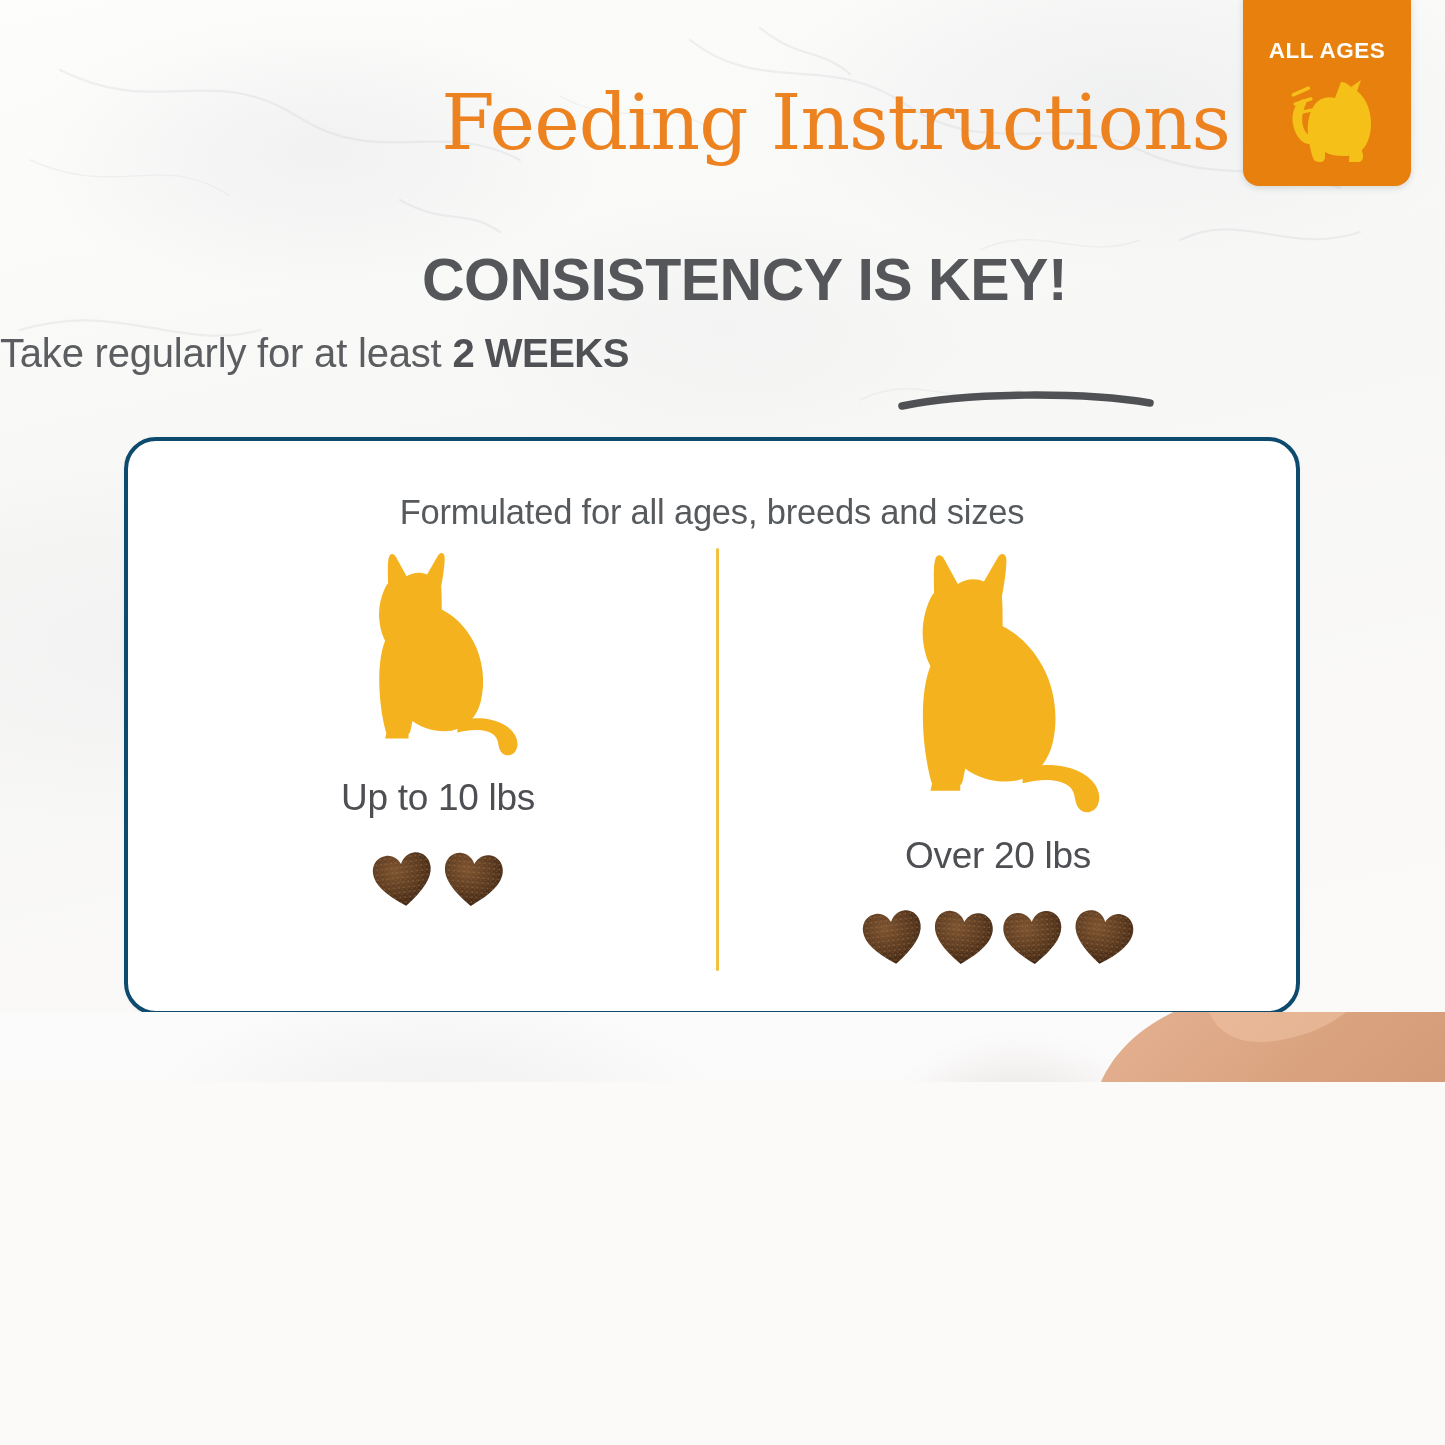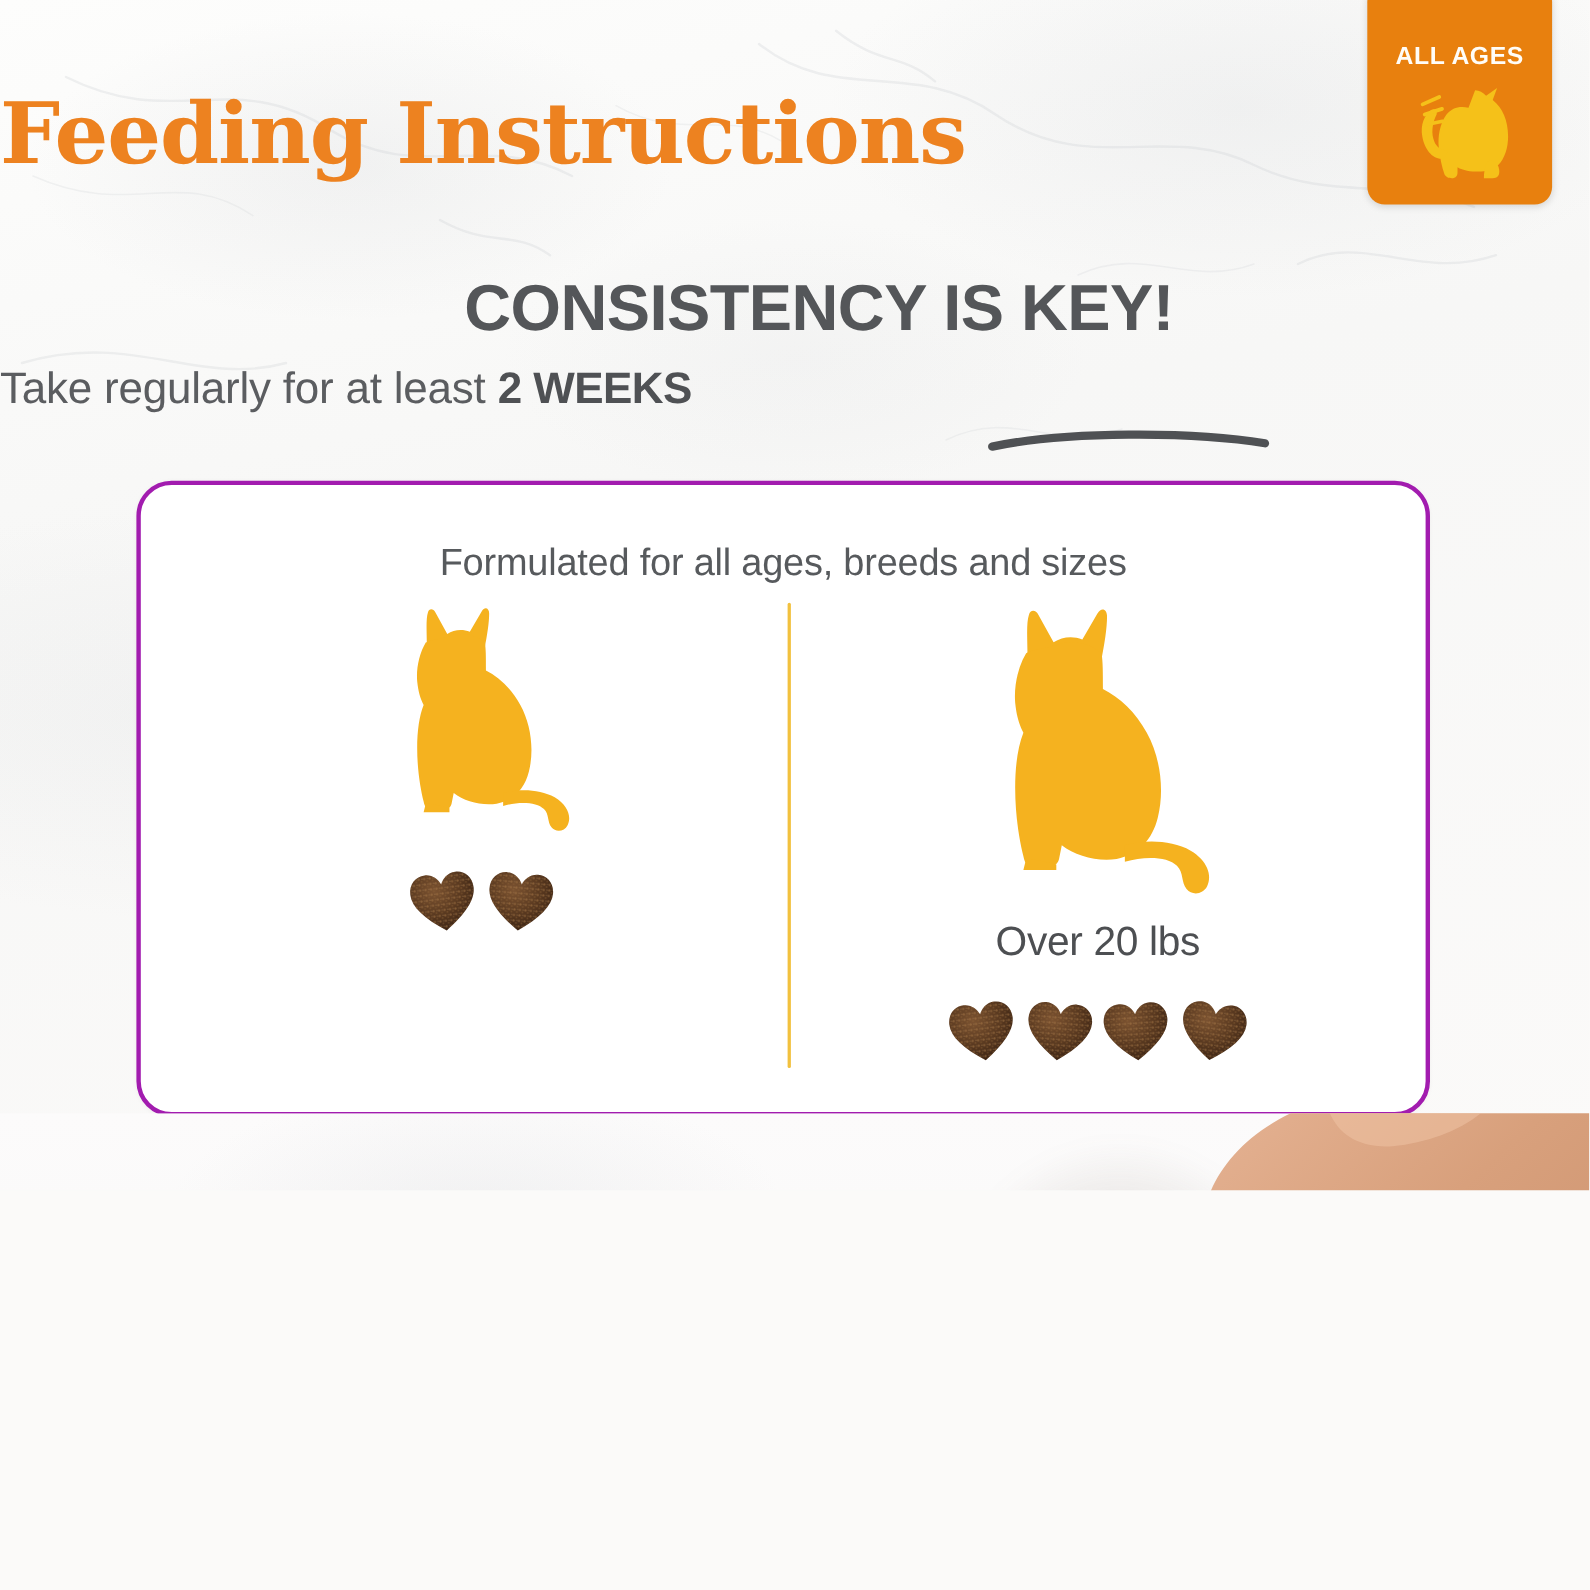--- a/index.html
+++ b/index.html
@@ -50,23 +50,23 @@
     font-family:"Liberation Sans", sans-serif;
   }
   .badge-cat {
     position:absolute; top:86px; left:30px;
     width:110px; height:92px;
   }
 
   
   .main-title {
     position:absolute; top:84px; left:0; width:1230px;
-    text-align:left;
+    text-align:right;
     font-family:"DejaVu Serif", serif;
-    font-weight:bold;
+    font-weight:normal;
     font-size:77px;
     line-height:1.0;
     color:#ed8220;
     letter-spacing:-1px;
   }
   .sub-title {
     position:absolute; top:246px; left:0; width:1445px;
     text-align:center;
     font-size:59px; font-weight:bold;
     color:#545659;
@@ -90,21 +90,21 @@
     position:absolute; top:386px; left:898px;
     width:256px; height:26px;
   }
 
   
   .card {
     position:absolute;
     left:124px; top:437px;
     width:1176px; height:578px;
     background:#ffffff;
-    border:4px solid #a21caf;
+    border:4px solid #0c4a6e;
     border-radius:32px;
     box-shadow:0 1px 4px rgba(0,0,0,.04);
   }
   .card-caption {
     position:absolute; top:52px; left:0; width:100%;
     text-align:center;
     font-size:34.5px;
     color:#575a5d;
     letter-spacing:-.2px;
   }
@@ -324,20 +324,21 @@
                      C96 50 96 42 95 36 C86 28 72 26 62 30 C53 33 45 33 40 36 Z"></path>
 
             <path d="M112 176 C126 172 146 172 160 180 C172 187 176 198 172 206
                      C169 212 161 213 157 208 C153 203 155 196 150 191
                      C143 184 126 184 112 188 Z"></path>
 
             <path d="M40 186 C46 186 54 188 62 190 L62 194 L38 194 Z"></path>
           </g>
         </svg>
       </div>
+      <div class="weight-label">Up to 10 lbs</div>
       <div class="kibble-row">
         <svg class="kibble" viewBox="0 0 62 58">
           <defs>
             <radialGradient id="kgA" cx="38%" cy="30%" r="72%">
               <stop offset="0%" stop-color="#7b5230"></stop>
                 <stop offset="60%" stop-color="#58381f"></stop>
               <stop offset="100%" stop-color="#3b2313"></stop>
             </radialGradient>
             <pattern id="kspk" width="5" height="5" patternUnits="userSpaceOnUse">
               <circle cx="1.3" cy="1.3" r="1.0" fill="#a97a49" opacity=".55"></circle>

